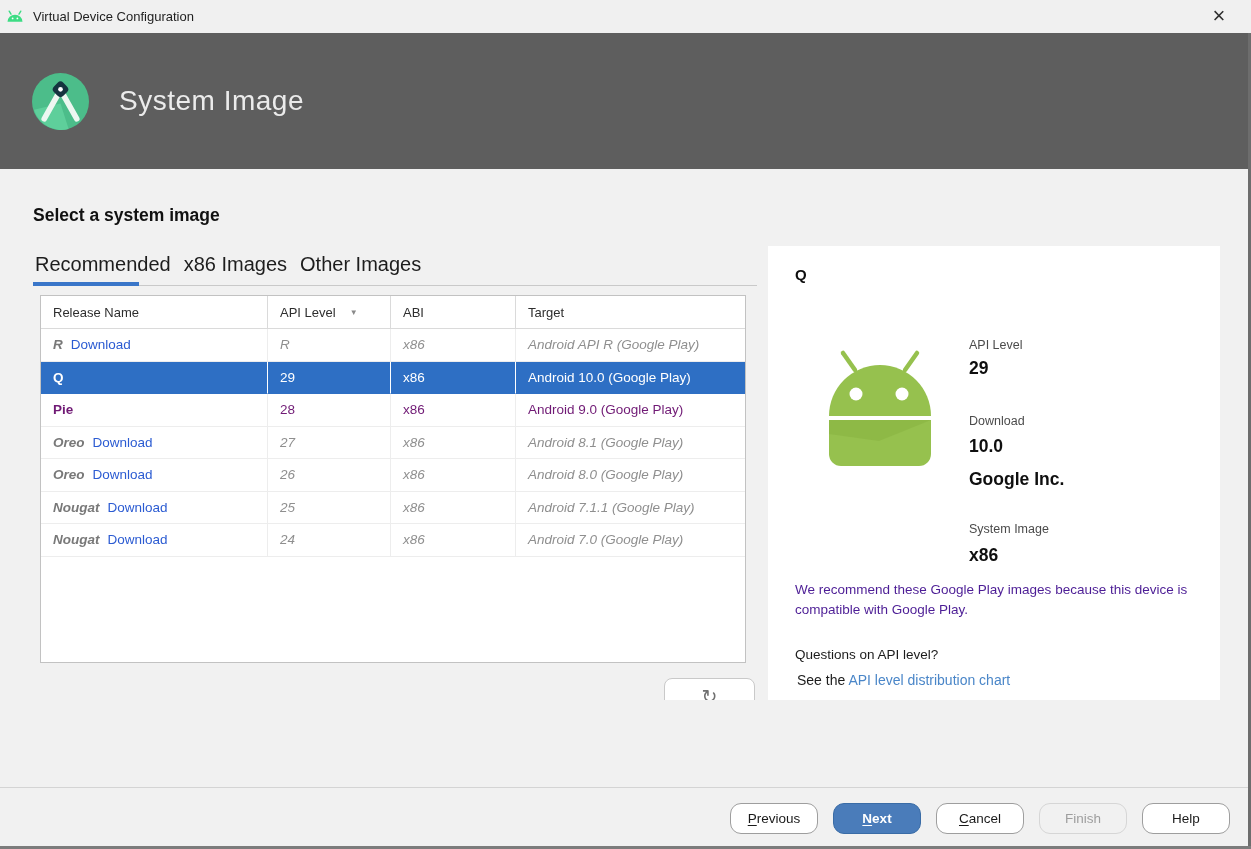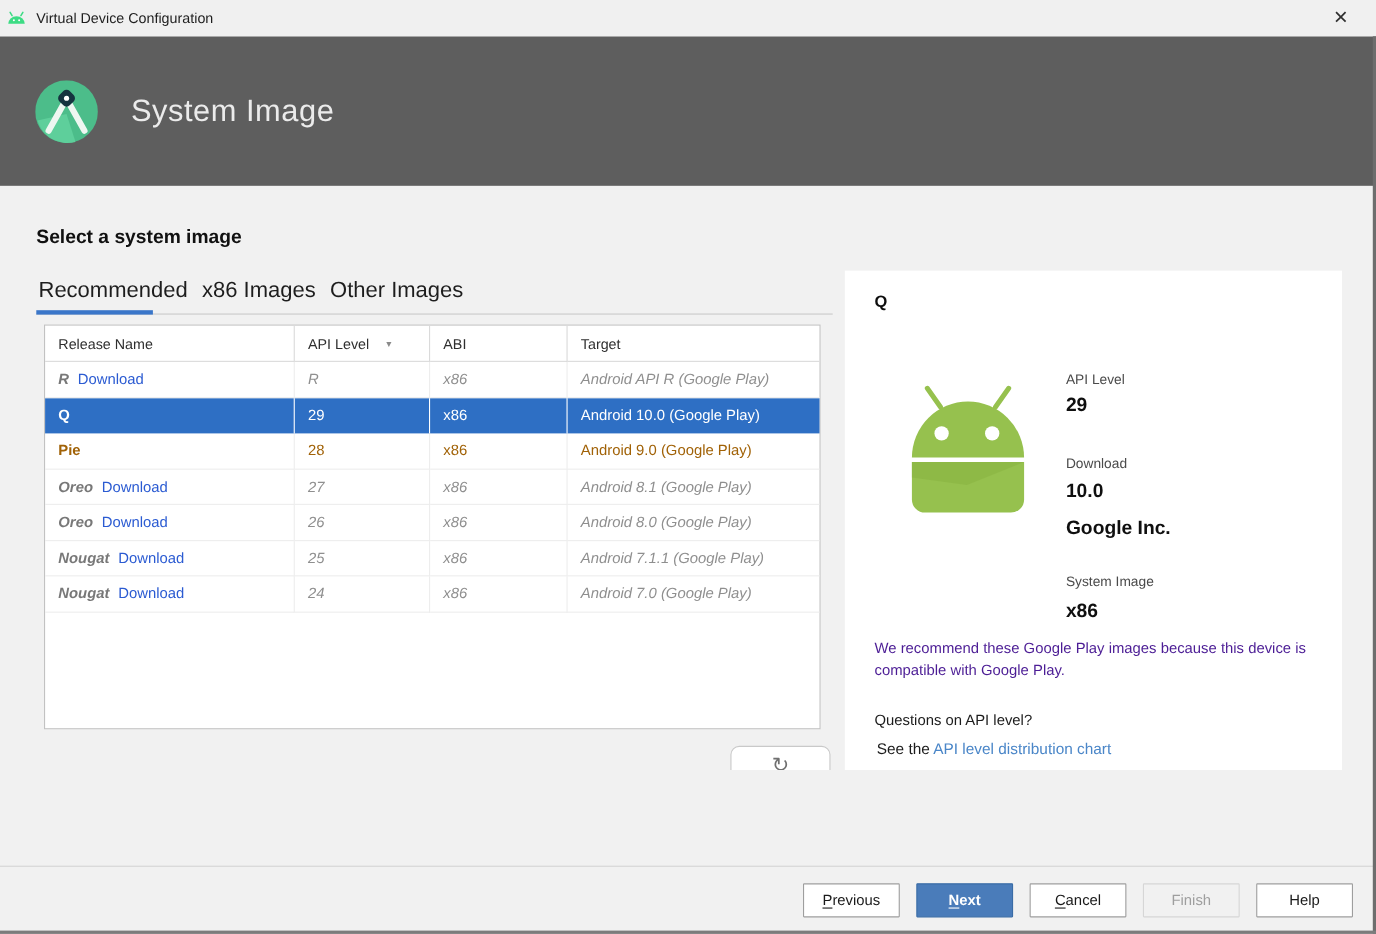--- a/index.html
+++ b/index.html
@@ -34,21 +34,21 @@
   .th:last-child { border-right:none; }
   .sort-ic { font-size:8px; color:#8a8a8a; margin-left:14px; vertical-align:2px; }
   .trow { height:32.5px; cursor:pointer; }
   .td { font-size:13.5px; line-height:31.5px; padding-left:12px; border-right:1px solid #ededed; border-bottom:1px solid #ededed; white-space:nowrap; overflow:hidden; color:#1b1b1b; }
   .td:last-child { border-right:none; }
   .rname { font-weight:700; }
   .dl { color:#2b5bd2; font-style:normal; margin-left:8px; text-decoration:none; cursor:pointer; }
   .dl:empty { display:none; }
   .state-download .td { color:#8f8f8f; font-style:italic; }
   .state-download .rname { color:#787878; }
-  .state-installed .td { color:#a16207; font-style:normal; }
+  .state-installed .td { color:#701a75; font-style:normal; }
   .state-selected { background:#2e6fc4; }
   .state-selected .td { color:#fff; font-style:normal; border-right-color:#fff; border-bottom-color:transparent; }
 
   
   .refresh-btn { position:absolute; left:664px; top:509px; width:91px; height:36px; background:#fff; border:1px solid #c9c9c9; border-radius:8px; display:flex; align-items:center; justify-content:center; cursor:pointer; }
   .refresh-btn span { font-size:19px; color:#707070; }
 
   
   .panel { position:absolute; left:768px; top:77px; width:452px; height:454px; background:#fff; }
   .panel .q-title { position:absolute; left:27px; top:20px; font-size:15px; font-weight:700; color:#0d0d0d; }
@@ -57,21 +57,21 @@
   .panel .val { position:absolute; left:201px; font-size:17.5px; font-weight:700; color:#0f0f0f; }
   .panel .para { position:absolute; left:27px; top:334px; width:398px; font-size:13.5px; line-height:20px; color:#4c1d95; }
   .panel .question { position:absolute; left:27px; top:401px; font-size:13.5px; color:#1c1c1c; }
   .panel .seeline { position:absolute; left:29px; top:426px; font-size:14px; color:#1c1c1c; }
   .panel .plink { color:#4a86c8; cursor:pointer; text-decoration:none; }
 
   
   .footer { position:relative; height:149px; background:#f1f1f1; }
   .footer .sep { position:absolute; left:0; right:0; top:87px; height:1px; background:#d4d4d4; }
   .btnrow { position:absolute; top:103px; right:21px; display:flex; gap:15px; }
-  .btn { height:31px; min-width:88px; padding:0 16px; font-family:"Liberation Sans", sans-serif; font-size:13.5px; color:#1a1a1a; background:#fff; border:1px solid #9e9e9e; border-radius:1px; cursor:pointer; }
+  .btn { height:31px; min-width:88px; padding:0 16px; font-family:"Liberation Sans", sans-serif; font-size:13.5px; color:#1a1a1a; background:#fff; border:1px solid #9e9e9e; border-radius:11px; cursor:pointer; }
   .btn .mn { text-decoration:underline; text-underline-offset:2px; }
   .btn.primary { background:#4a7cba; border-color:#3a6ca6; color:#fff; font-weight:700; }
   .btn.disabled { background:transparent; border-color:#d6d6d6; color:#9e9e9e; cursor:default; }
 
   
   .edge-bottom { position:absolute; left:0; right:0; bottom:0; height:3px; background:#7c7c7c; }
   .edge-right { position:absolute; right:0; top:33px; bottom:0; width:3px; background:#6d6d6d; }
 </style>
 </head>
 <body>

